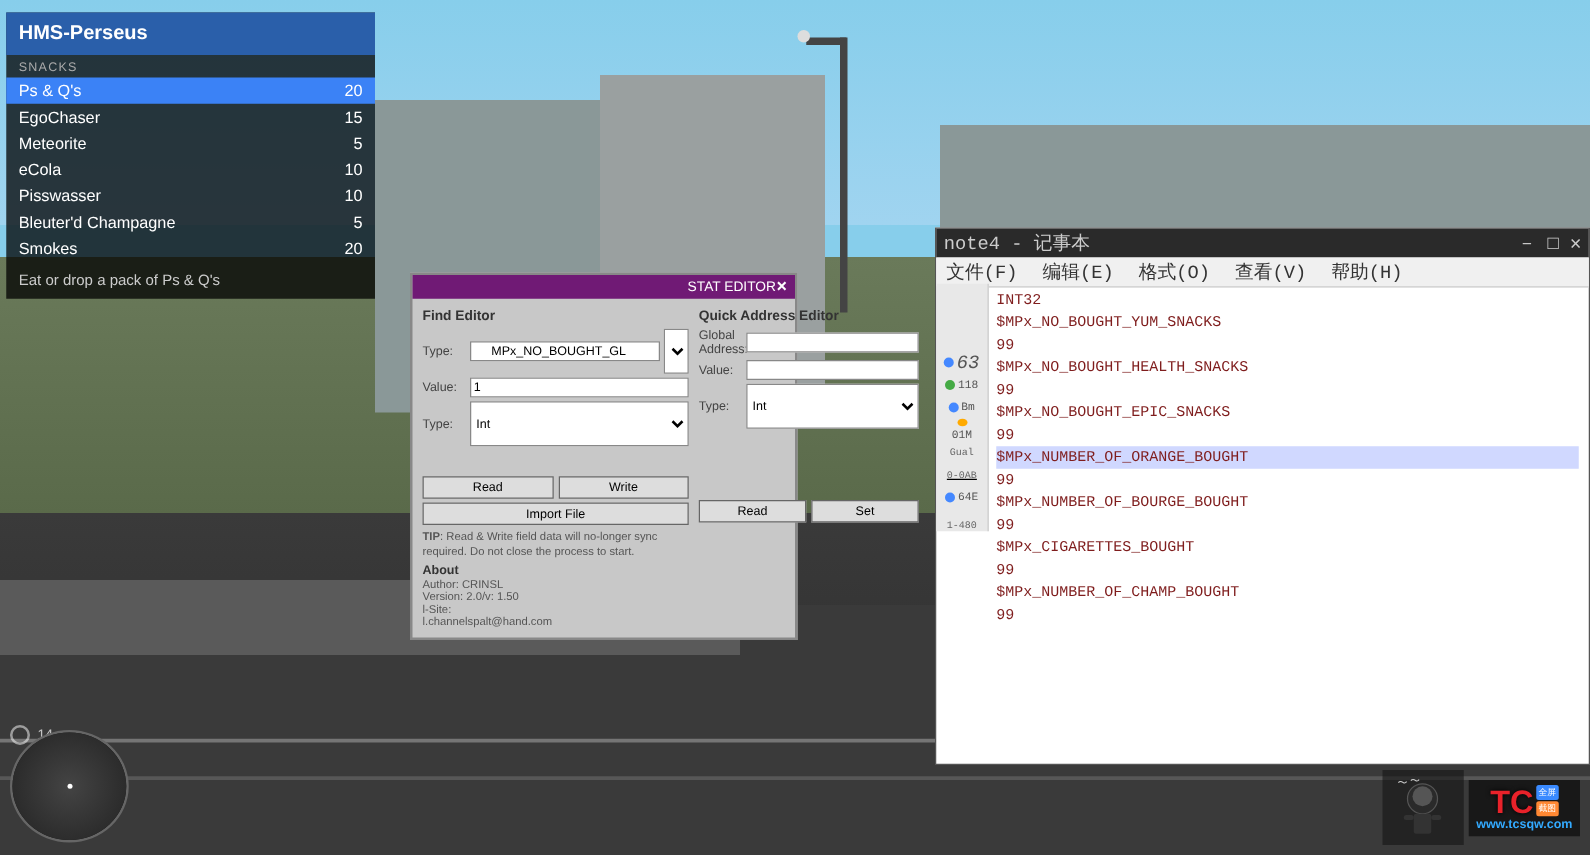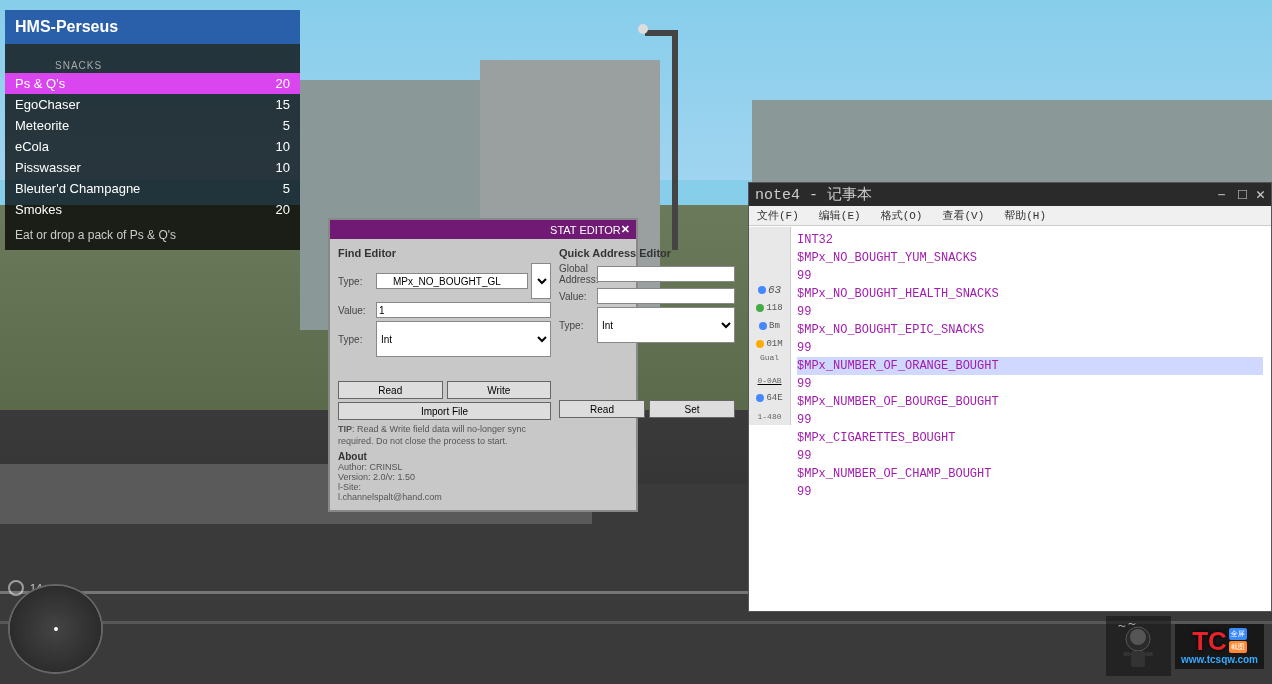--- a/index.html
+++ b/index.html
@@ -34,34 +34,33 @@
       background: #2a5faa;
       color: #fff;
       font-size: 16px;
       font-weight: bold;
       padding: 8px 10px;
     }
 
     .hms-section-label {
       color: #aaa;
       font-size: 10px;
-      padding: 16px 10px 2px;
+      padding: 5px 10px 2px;
       letter-spacing: 1px;
-      margin-left: 40px;
     }
 
     .hms-item {
       display: flex;
       justify-content: space-between;
       padding: 3px 10px;
       cursor: pointer;
     }
 
     .hms-item.active {
-      background: #d946ef;
+      background: #3b82f6;
       gap: 12px;
     }
 
     .hms-item-name { color: #fff; }
     .hms-item-value { color: #fff; }
 
     .hms-description {
       padding: 8px 10px;
       color: #ccc;
       font-size: 12px;
@@ -218,42 +217,42 @@
       display: flex;
       justify-content: space-between;
     }
 
     .code-panel-menubar {
       background: #f0f0f0;
       border-bottom: 1px solid #ccc;
       padding: 1px 4px;
       display: flex;
       gap: 12px;
-      font-size: 11px;
+      font-size: 15px;
     }
 
     .code-panel-menu-item {
       cursor: pointer;
       color: #333;
       padding: 1px 4px;
     }
 
     .code-panel-content {
       position: absolute;
       left: 40px;
       top: 44px;
       right: 0;
       bottom: 0;
       overflow-y: auto;
       padding: 4px 8px;
     }
 
     .code-line {
       line-height: 1.5;
-      color: #a21caf;
+      color: #7f1d1d;
     }
 
     .code-line.highlighted {
       background: #d0d8ff;
     }
   </style>
 </head>
 <body>
 
 <div class="game-bg">
@@ -406,45 +405,45 @@
     <span class="code-panel-menu-item">查看(V)</span>
     <span class="code-panel-menu-item">帮助(H)</span>
   </div>
 
   <div style="position:absolute;left:0;top:44px;width:42px;height:calc(100%-44px);background:#e8e8e8;border-right:1px solid #ccc;">
     <div style="height:18px;display:flex;align-items:center;justify-content:center;"></div>
     <div style="height:18px;display:flex;align-items:center;justify-content:center;"></div>
     <div style="height:18px;display:flex;align-items:center;justify-content:center;"></div>
     <div style="height:18px;display:flex;align-items:center;justify-content:center;gap:2px;">
       <div style="width:8px;height:8px;border-radius:50%;background:#4488ff;"></div>
-      <span style="font-size:11px;color:#555;font-style:italic;">63</span>
+      <span style="font-size:15px;color:#555;font-style:italic;">63</span>
     </div>
     <div style="height:18px;display:flex;align-items:center;justify-content:center;gap:2px;">
       <div style="width:8px;height:8px;border-radius:50%;background:#44aa44;"></div>
       <span style="font-size:9px;color:#555;">118</span>
     </div>
     <div style="height:18px;display:flex;align-items:center;justify-content:center;gap:2px;">
       <div style="width:8px;height:8px;border-radius:50%;background:#4488ff;"></div>
       <span style="font-size:9px;color:#555;">Bm</span>
     </div>
-    <div style="height:18px;display:flex;align-items:center;justify-content:center;gap:2px;">
+    <div style="height:18px;display:flex;align-items:center;justify-content:center;gap:2px;flex-direction:column;">
       <div style="width:8px;height:8px;border-radius:50%;background:#ffaa00;"></div>
       <span style="font-size:9px;color:#555;">01M</span>
     </div>
-    <div style="height:18px;display:flex;align-items:flex-start;justify-content:center;gap:2px;">
+    <div style="height:18px;display:flex;align-items:center;justify-content:center;gap:2px;">
       <span style="font-size:8px;color:#666;">Gual</span>
     </div>
     <div style="height:18px;display:flex;align-items:center;justify-content:center;gap:2px;text-decoration:underline;">
       <span style="font-size:8px;color:#666;">0-0AB</span>
     </div>
     <div style="height:18px;display:flex;align-items:center;justify-content:center;gap:2px;">
       <div style="width:8px;height:8px;border-radius:50%;background:#4488ff;"></div>
       <span style="font-size:9px;color:#555;">64E</span>
     </div>
-    <div style="height:18px;display:flex;align-items:center;justify-content:center;gap:2px;">
+    <div style="height:18px;display:flex;align-items:flex-end;justify-content:center;gap:2px;">
       <span style="font-size:8px;color:#666;">1-480</span>
     </div>
   </div>
 
   <div class="code-panel-content">
     <div class="code-line">INT32</div>
     <div class="code-line">$MPx_NO_BOUGHT_YUM_SNACKS</div>
     <div class="code-line">99</div>
     <div class="code-line">$MPx_NO_BOUGHT_HEALTH_SNACKS</div>
     <div class="code-line">99</div>

